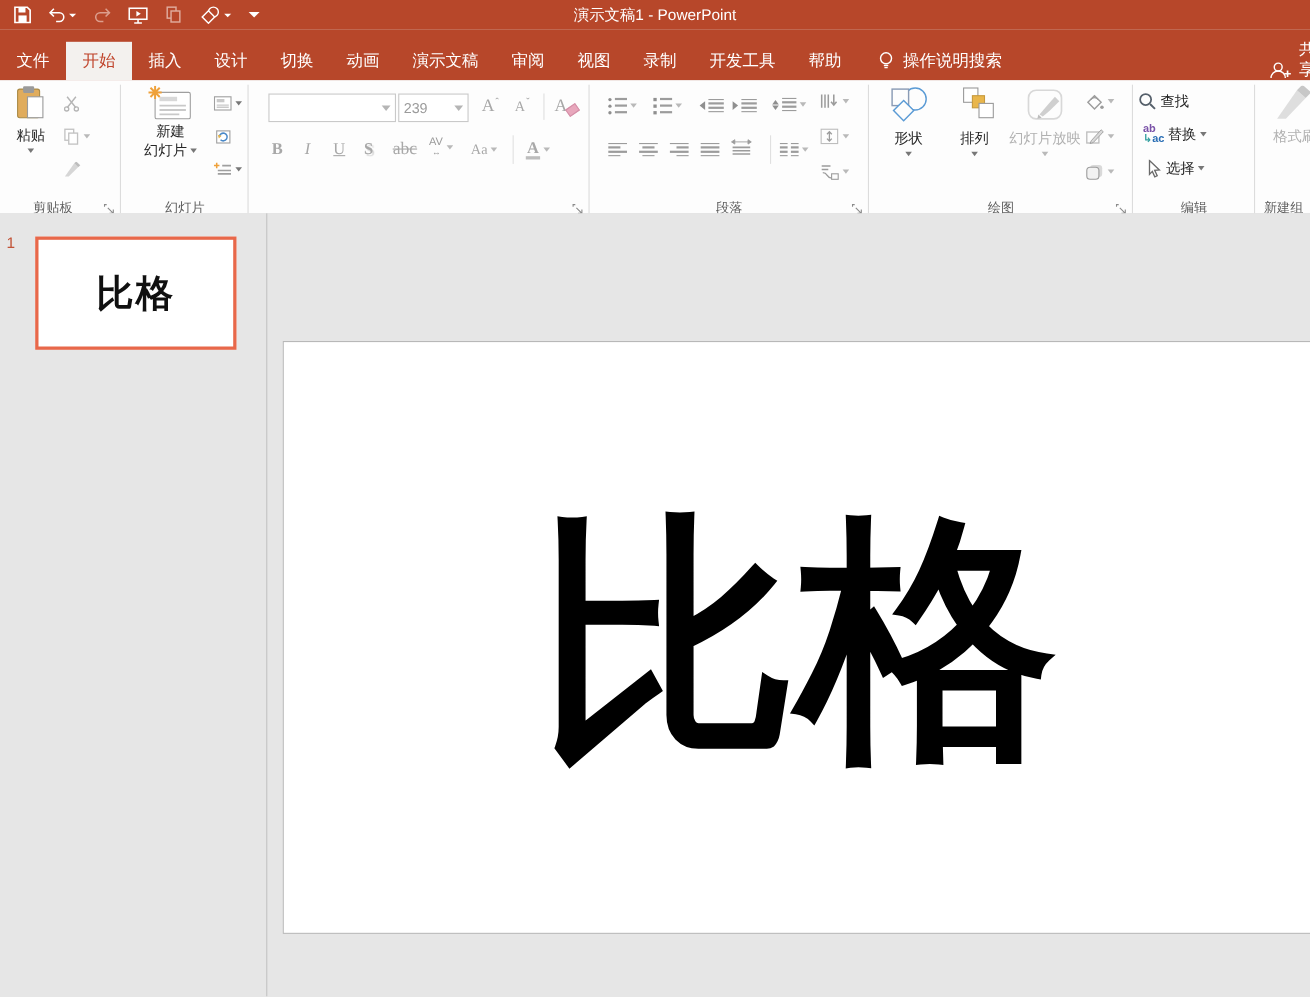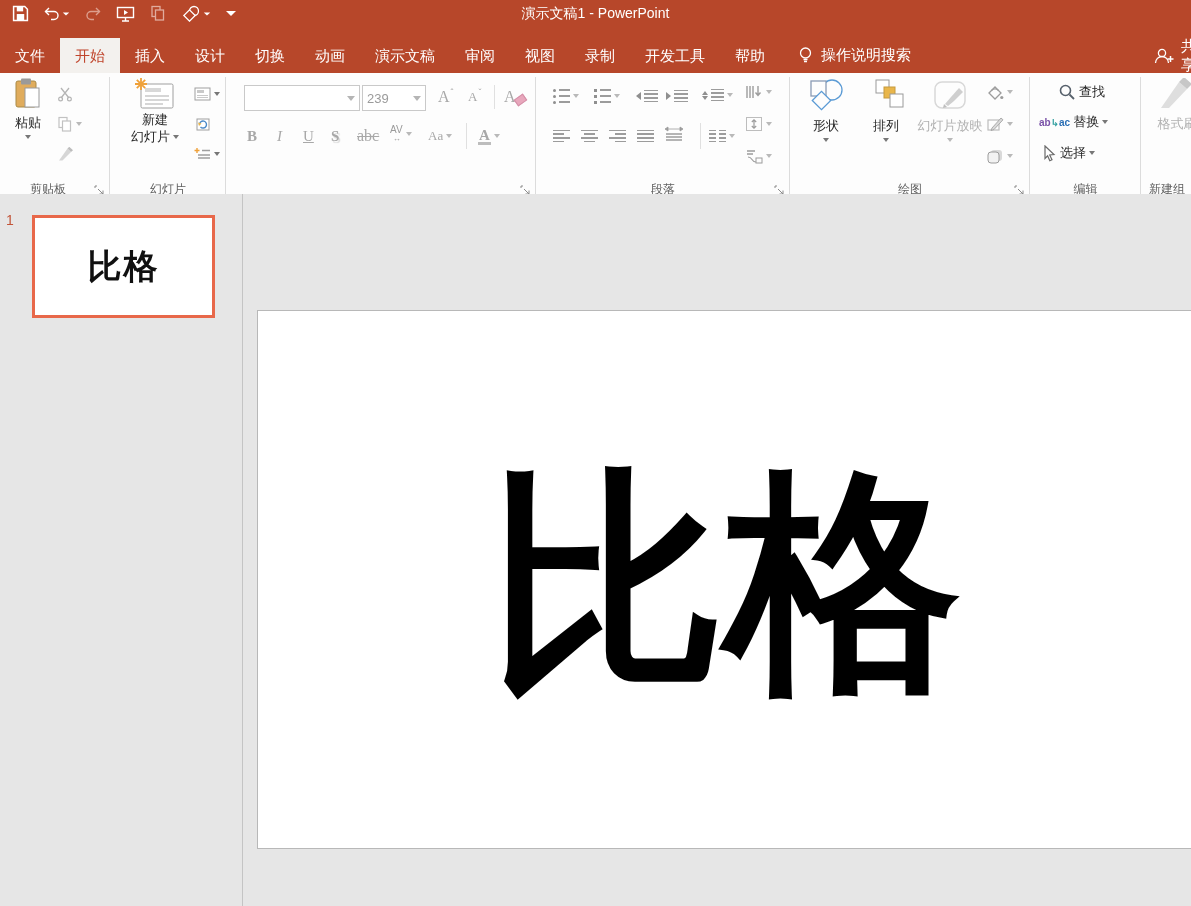--- a/index.html
+++ b/index.html
@@ -17,21 +17,21 @@
   .wbtn{width:57px;height:27px;display:flex;align-items:center;justify-content:center}
   .chev-w{width:0;height:0;border-left:4px solid transparent;border-right:4px solid transparent;border-top:4px solid #fff}
   .chev{display:inline-block;width:0;height:0;border-left:3px solid transparent;border-right:3px solid transparent;border-top:4px solid #777;vertical-align:middle}
   .chev.dim{border-top-color:#b9b9b9}
 
   
   .tabrow{position:relative;height:46px;background:#B7472A;display:flex;align-items:flex-end;color:#fff}
   .tab{height:35px;line-height:35px;padding:0 15px;font-size:15px;white-space:nowrap}
   .tab.active{background:#f3f1ee;color:#C0452C}
   .searchbox{height:35px;display:flex;align-items:center;gap:8px;margin-left:18px;font-size:15px}
-  .share{position:absolute;right:0;bottom:0;height:35px;width:38px;overflow:hidden;display:flex;align-items:center;gap:6px;font-size:15px}
+  .share{position:absolute;right:0;bottom:0;height:35px;width:38px;overflow:hidden;display:flex;align-items:flex-end;gap:6px;font-size:15px}
 
   
   .ribbon{position:relative;height:121px;background:#fdfdfd;border-bottom:1px solid #d2d2d2;overflow:hidden}
   .grp{position:absolute;top:0;height:128px}
   .gsep{position:absolute;right:0;top:4px;bottom:3px;width:1px;background:#dcdcdc}
   .glabel{position:absolute;bottom:3px;left:0;right:0;text-align:center;font-size:12px;color:#606060;white-space:nowrap}
   .launch{position:absolute;bottom:5px;right:5px;width:11px;height:11px}
   .bigbtn{position:absolute;display:flex;flex-direction:column;align-items:center;gap:3px;font-size:13px;color:#262626;text-align:center}
   .sbtn{position:absolute;display:flex;align-items:center;gap:3px;height:22px}
   .lbl{font-size:13px;color:#262626;white-space:nowrap}
@@ -566,31 +566,31 @@
       <span class="launch">
         <svg width="11" height="11" viewBox="0 0 11 11">
             <path d="M1 3 V1 H3" fill="none" stroke="#8a8a8a"></path>
             <path d="M4 4 L9 9 M9 5.5 V9 H5.5" fill="none" stroke="#8a8a8a"></path>
           </svg>
       </span>
       <span class="gsep"></span>
     </div>
 
     <div class="grp" style="left:1030px;width:111px">
-      <div class="sbtn" style="left:28px;top:8px">
+      <div class="sbtn" style="left:4px;top:8px">
         <span>
           <svg width="18" height="18" viewBox="0 0 18 18">
               <circle cx="7.5" cy="7.5" r="5" fill="none" stroke="#56606b" stroke-width="1.6"></circle>
               <path d="M11.5 11.5 L16 16" stroke="#56606b" stroke-width="1.8"></path>
             </svg>
         </span>
         <span class="lbl">查找</span>
       </div>
       <div class="sbtn" style="left:9px;top:38px">
-        <span style="display:flex;flex-direction:row;line-height:9px;font-size:10px;font-weight:bold">
+        <span style="display:flex;flex-direction:column;line-height:9px;font-size:10px;font-weight:bold">
           <span style="color:#7a52a8">ab</span>
           <span style="color:#2b6fb5"><span style="color:#2f9e9e">↳</span><span>ac</span></span>
         </span>
         <span class="lbl">替换</span>
         <span class="chev"></span>
       </div>
       <div class="sbtn" style="left:12px;top:69px">
         <span>
           <svg width="15" height="17" viewBox="0 0 15 17">
               <polygon points="3,1 12,9.5 7.7,9.9 10,14.8 7.8,15.8 5.6,10.8 3,13.5" fill="#fff" stroke="#6a6a6a" stroke-width="1.2"></polygon>

